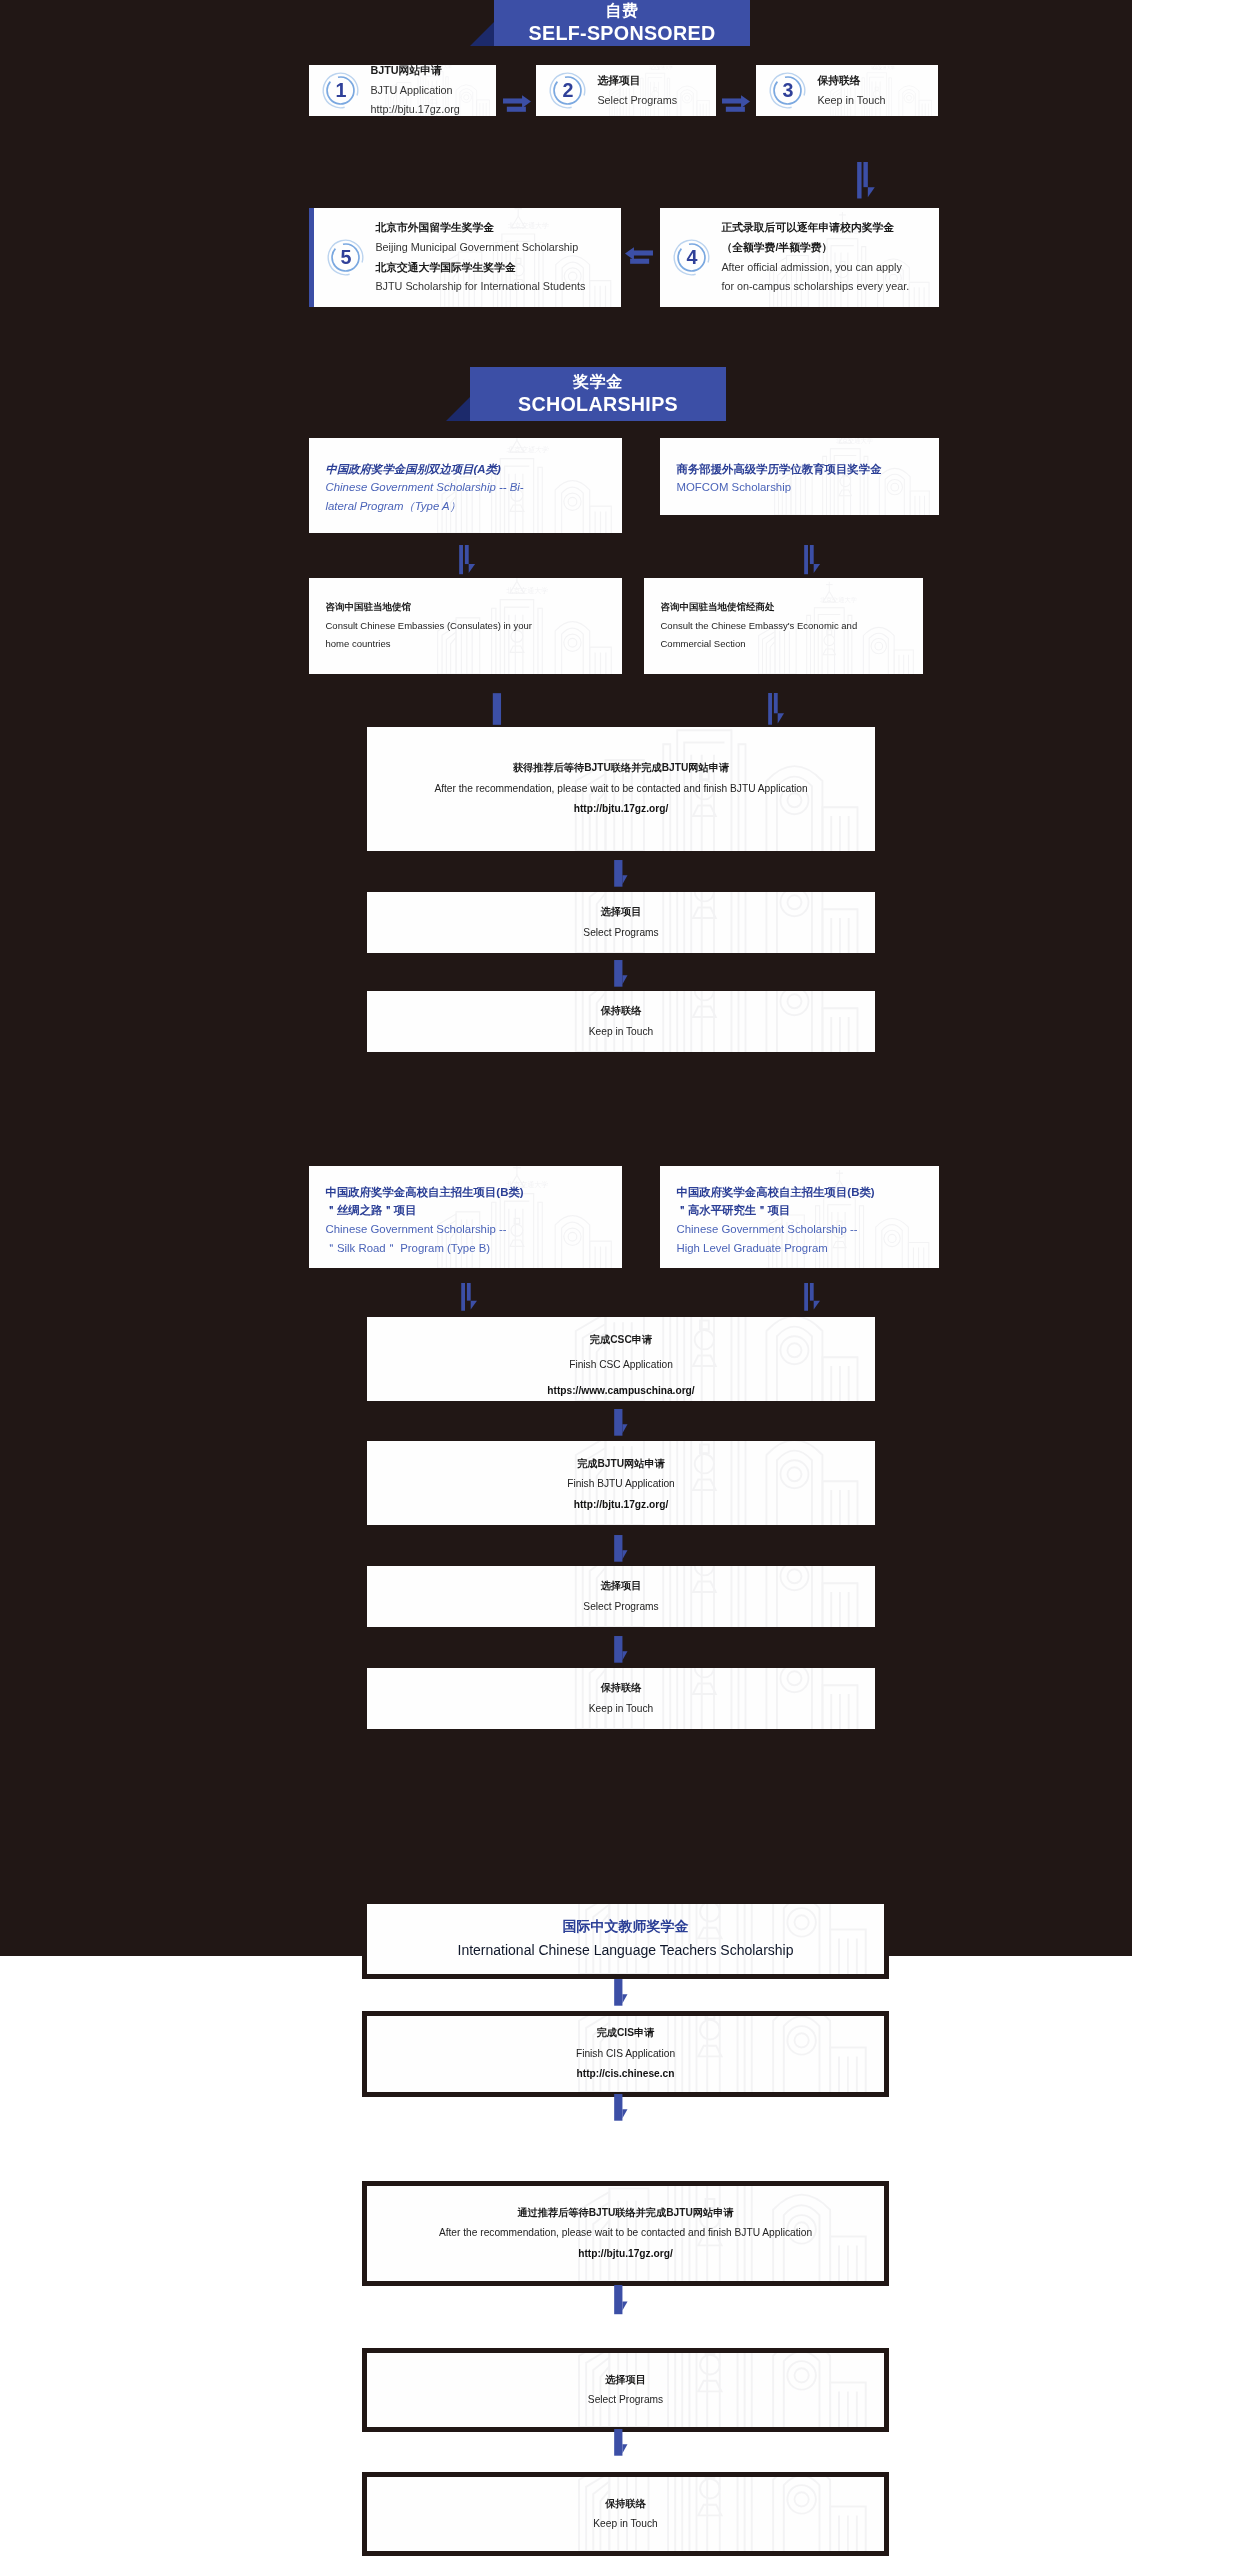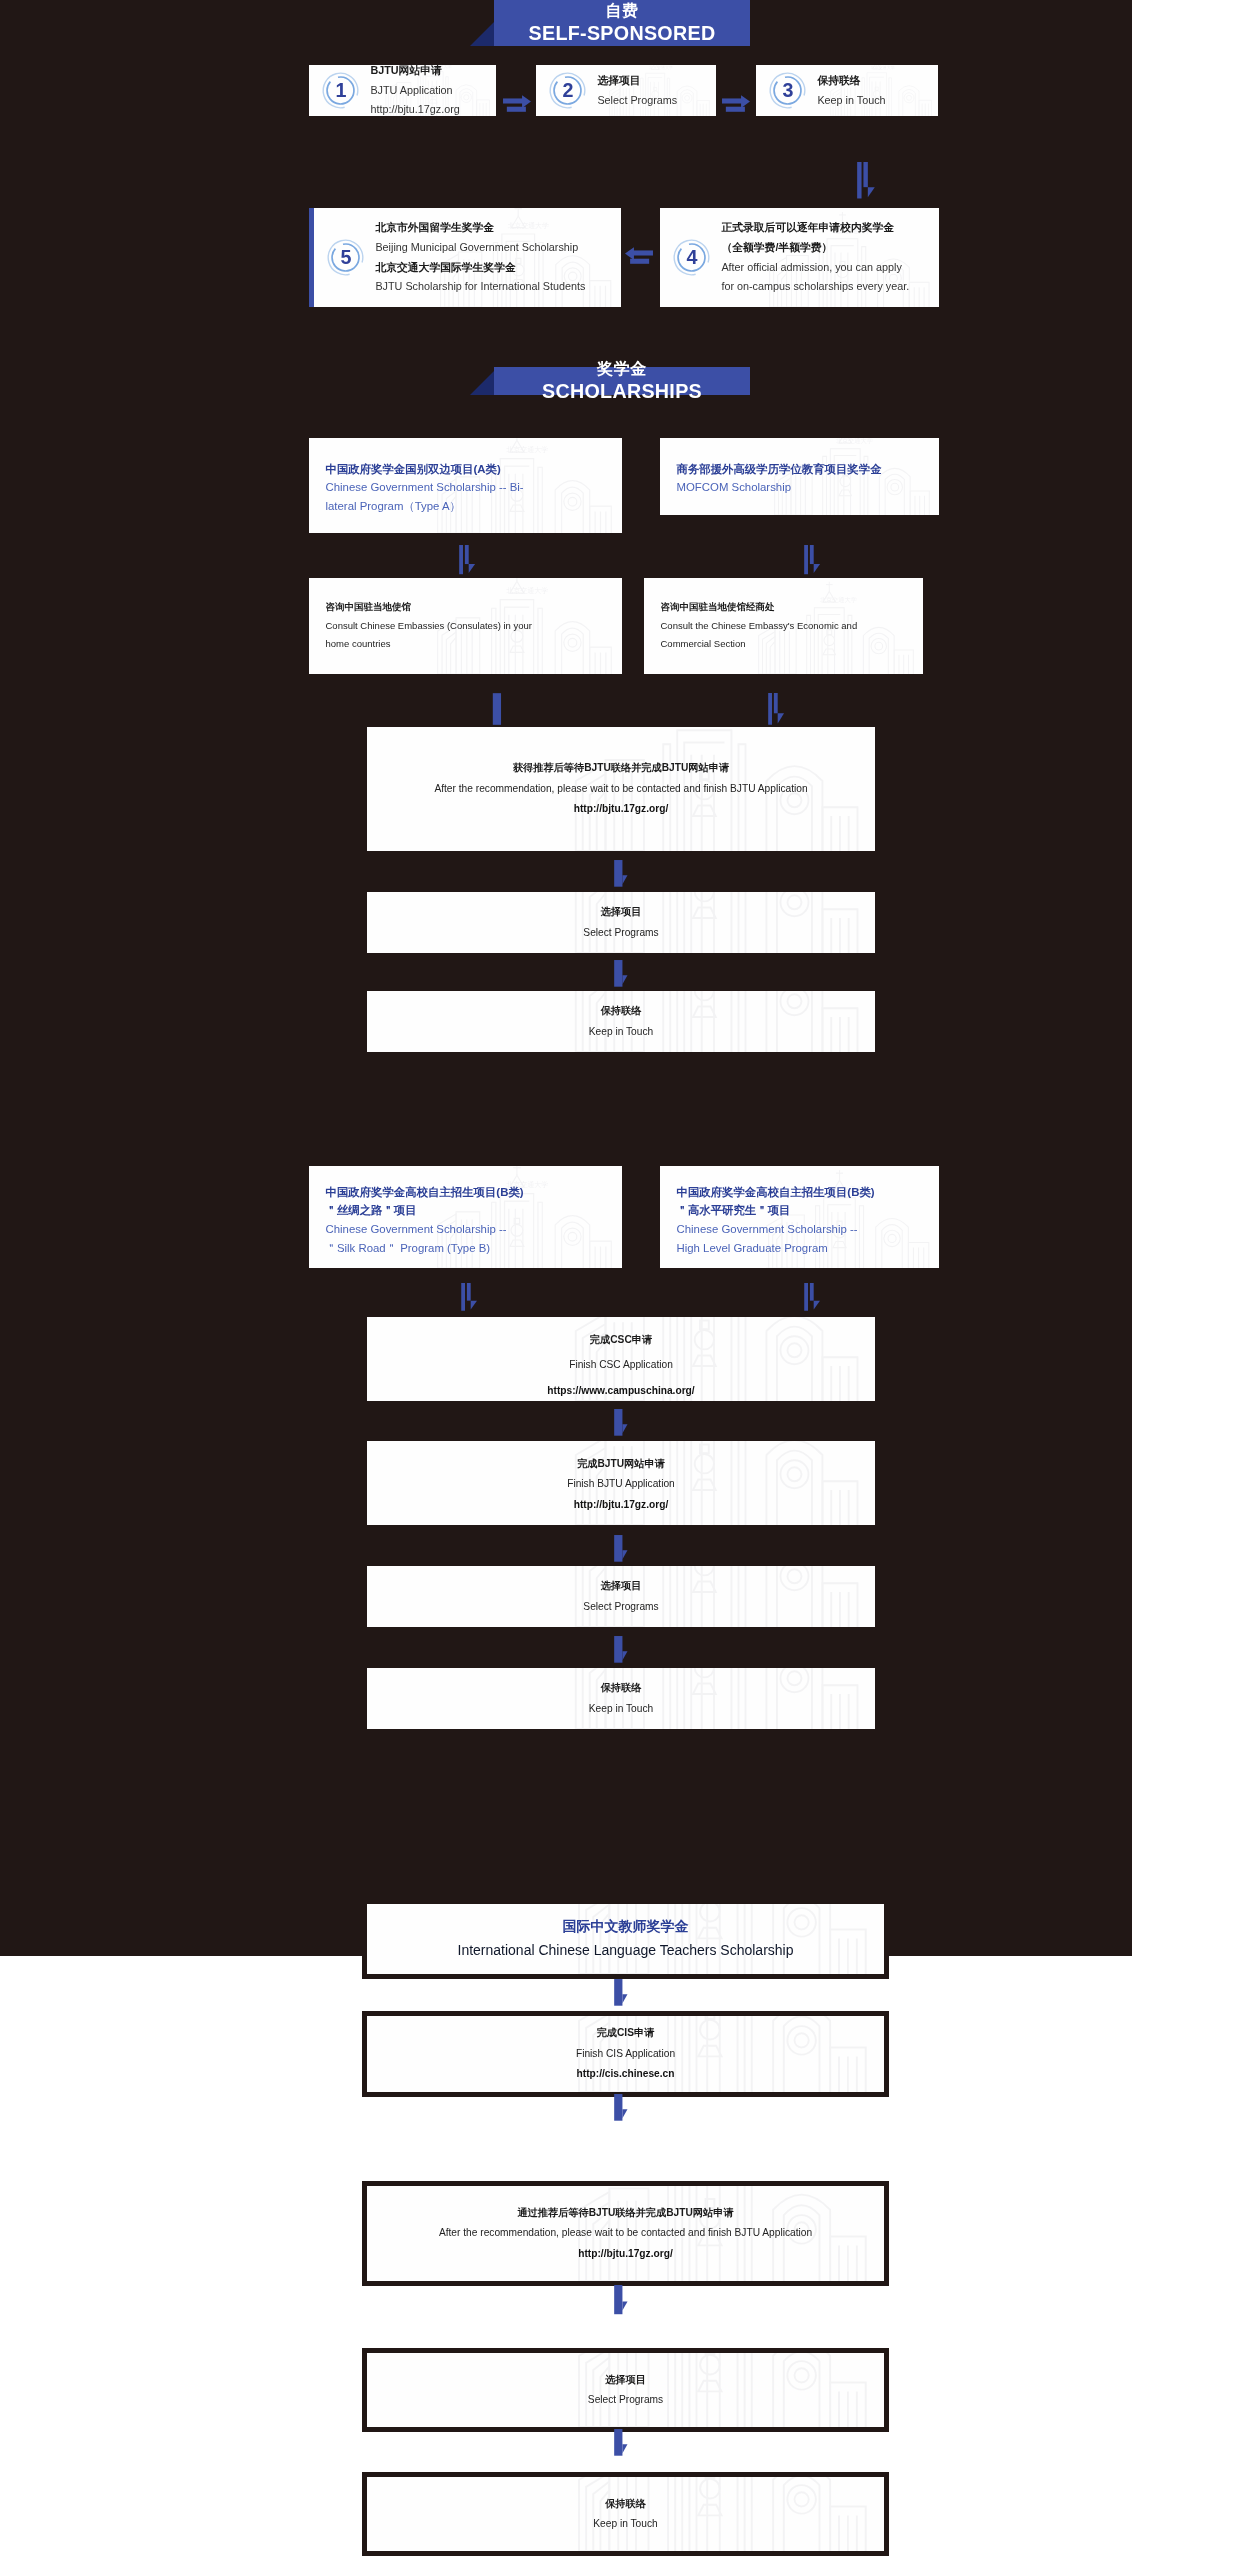--- a/index.html
+++ b/index.html
@@ -237,27 +237,27 @@
     </div>
     <div class="txt">
       <div class="cn">正式录取后可以逐年申请校内奖学金</div>
       <div class="cn">（全额学费/半额学费）</div>
       <div class="en">After official admission, you can apply</div>
       <div class="en">for on-campus scholarships every year.</div>
     </div>
   </div>
 </div>
 
-<div class="ribbon" style="left:494px;top:367px;width:256px;height:28px;">
+<div class="ribbon" style="left:470px;top:367px;width:256px;height:54px;">
   <div class="ribbon-notch"></div>
   <div class="cn">奖学金</div>
   <div class="en">SCHOLARSHIPS</div>
 </div>
 
-<div class="card" style="left:309px;top:438px;width:313px;height:95px;">
+<div class="card" style="left:309px;top:438px;width:313px;height:95px;font-style:italic;">
   <svg class="wm" viewBox="0 0 360 200" preserveAspectRatio="xMaxYMax slice">
       <use href="#bjtu-wm"></use>
     </svg>
   <div class="card-inner sch">
     <div class="cn">中国政府奖学金国别双边项目(A类)</div>
     <div class="en">Chinese Government Scholarship -- Bi-</div>
     <div class="en">lateral Program（Type A）</div>
   </div>
 </div>
 

